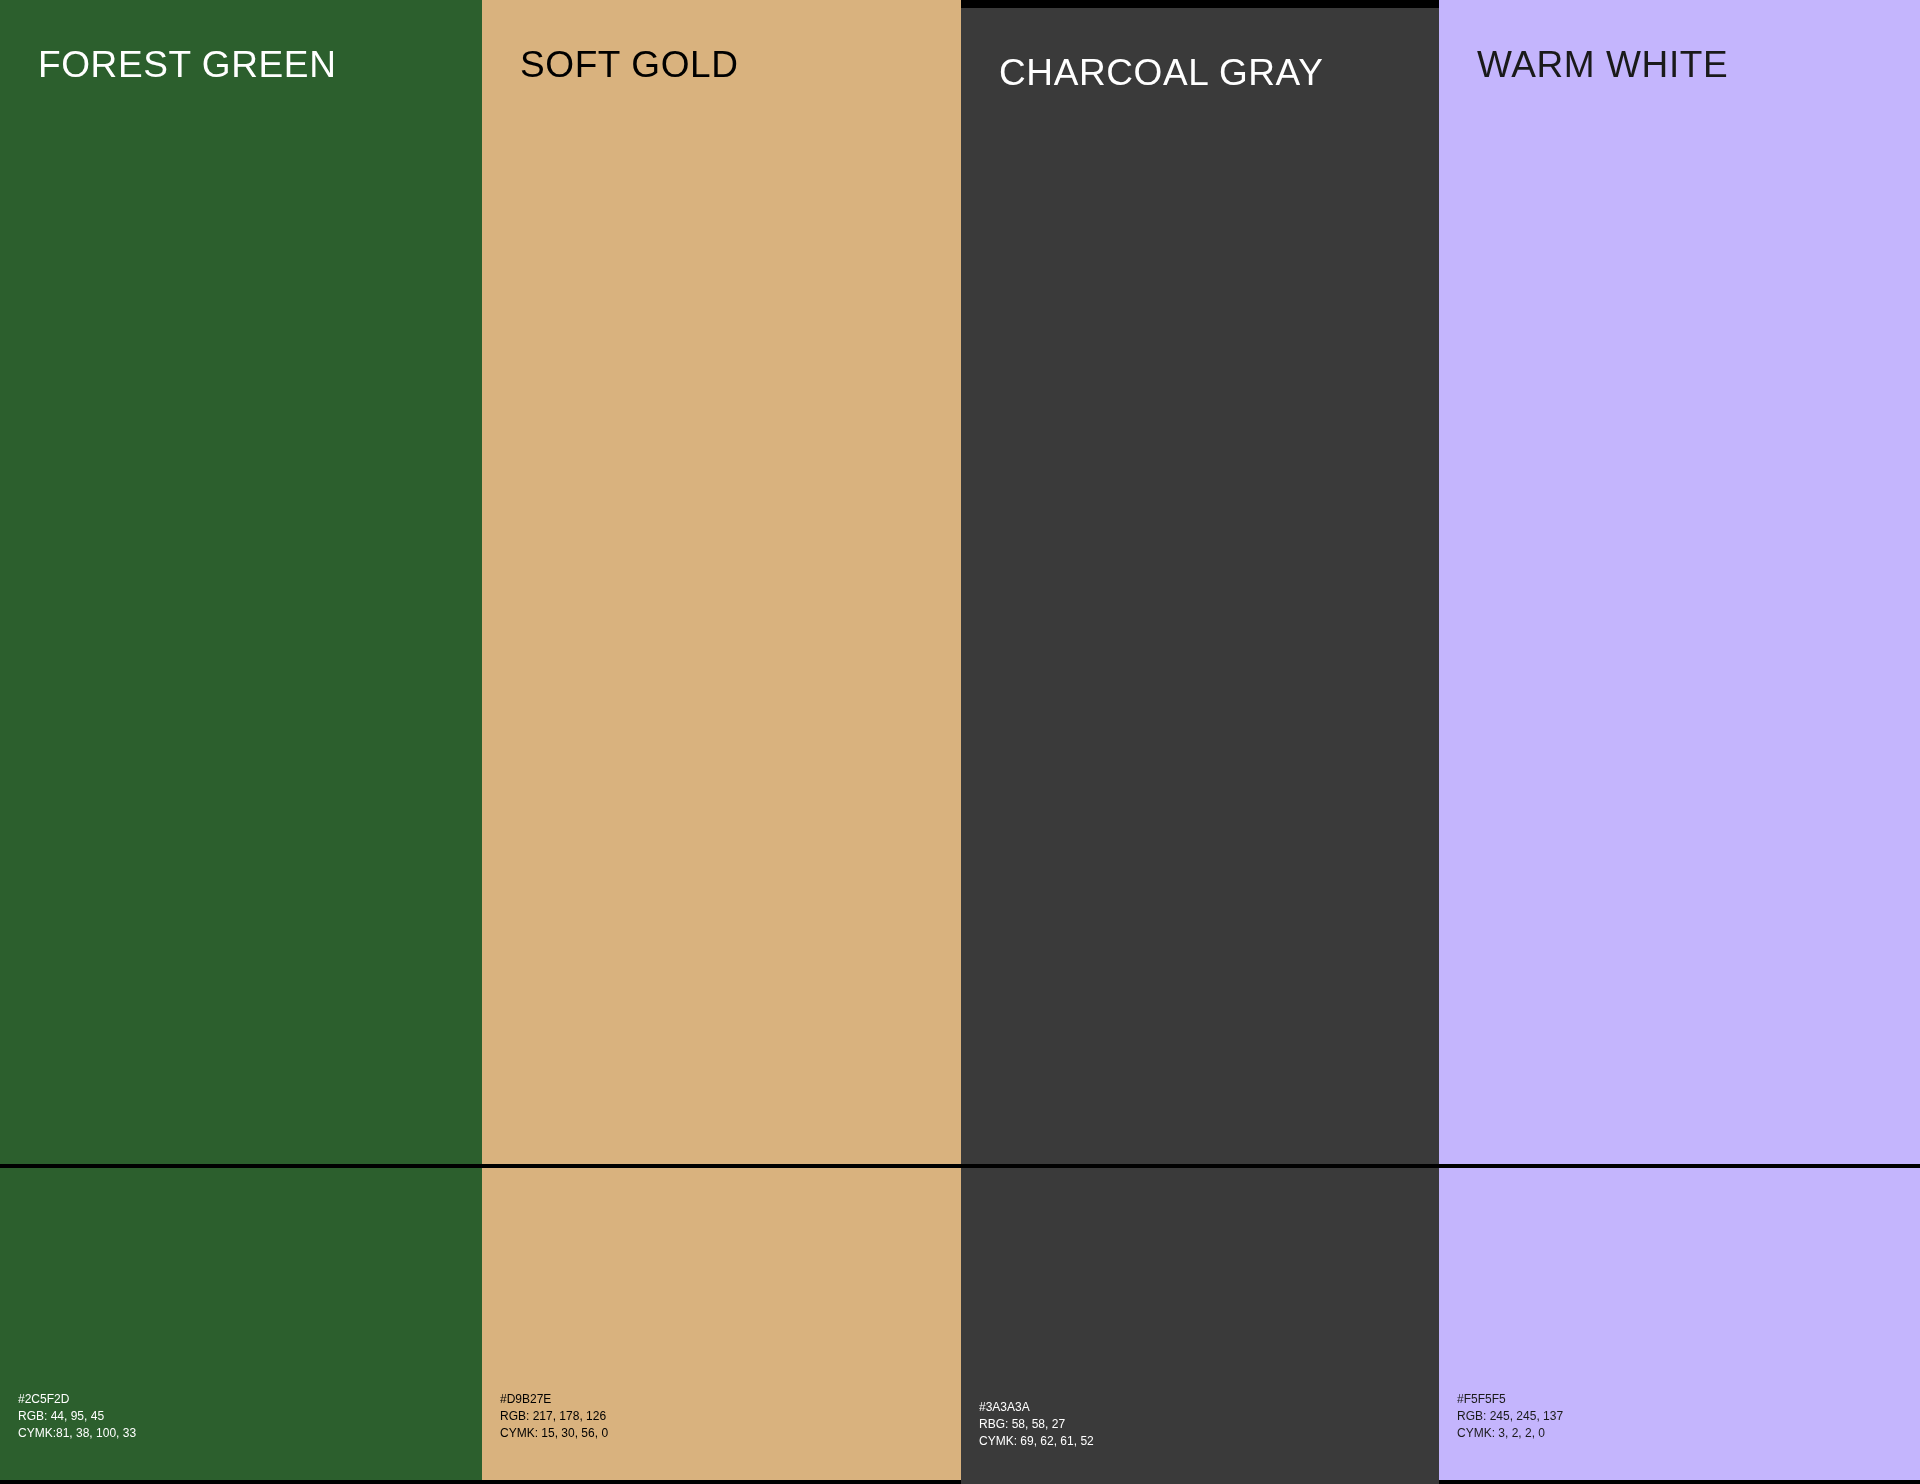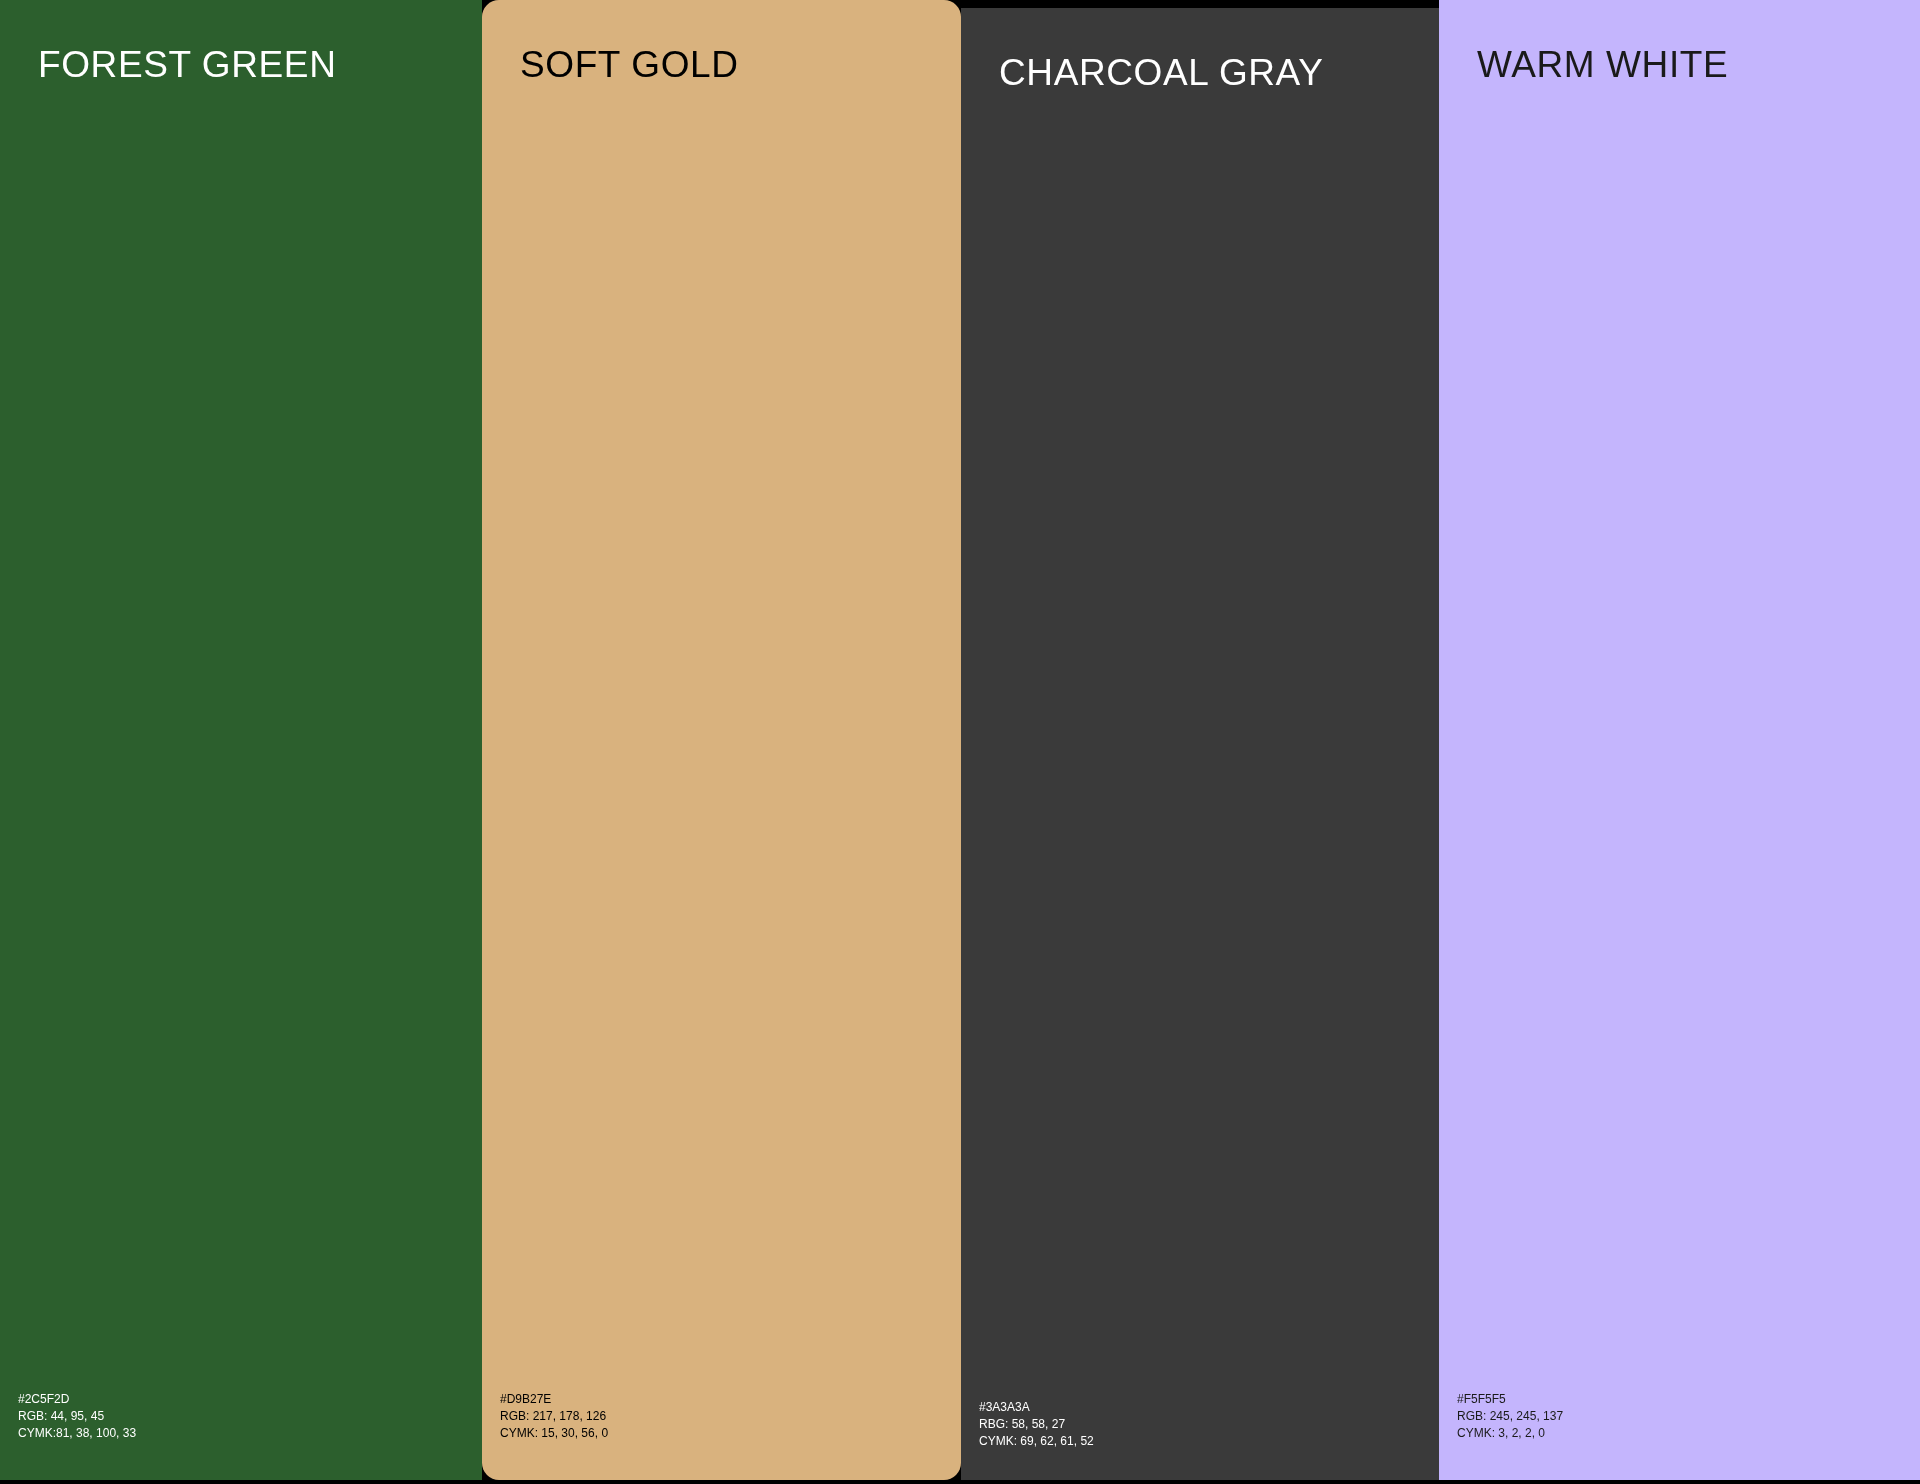--- a/index.html
+++ b/index.html
@@ -11,21 +11,21 @@
   body {
     width: 1920px;
     height: 1484px;
     overflow: hidden;
     font-family: "Liberation Sans", sans-serif;
   }
 
   #palette {
     position: relative;
     width: 1920px;
-    height: 1484px;
+    height: 1168px;
     display: flex;
     flex-direction: row;
     align-items: stretch;
     background: #000000;
   }
 
   .swatch {
     position: relative;
     height: 1480px;
     box-sizing: border-box;
@@ -56,21 +56,21 @@
     line-height: 1.42;
     white-space: nowrap;
   }
 
   .swatch-info .line {
     display: block;
   }
 
   
   .swatch-1 { width: 482px; }
-  .swatch-2 { width: 479px; border-radius: 17px; }
+  .swatch-2 { width: 479px; }
   .swatch-3 { width: 478px; margin-top: 8px; }
   .swatch-4 { width: 481px; }
 
   
   #bottom-strip {
     position: absolute;
     left: 0;
     bottom: 0;
     width: 1920px;
     height: 4px;

